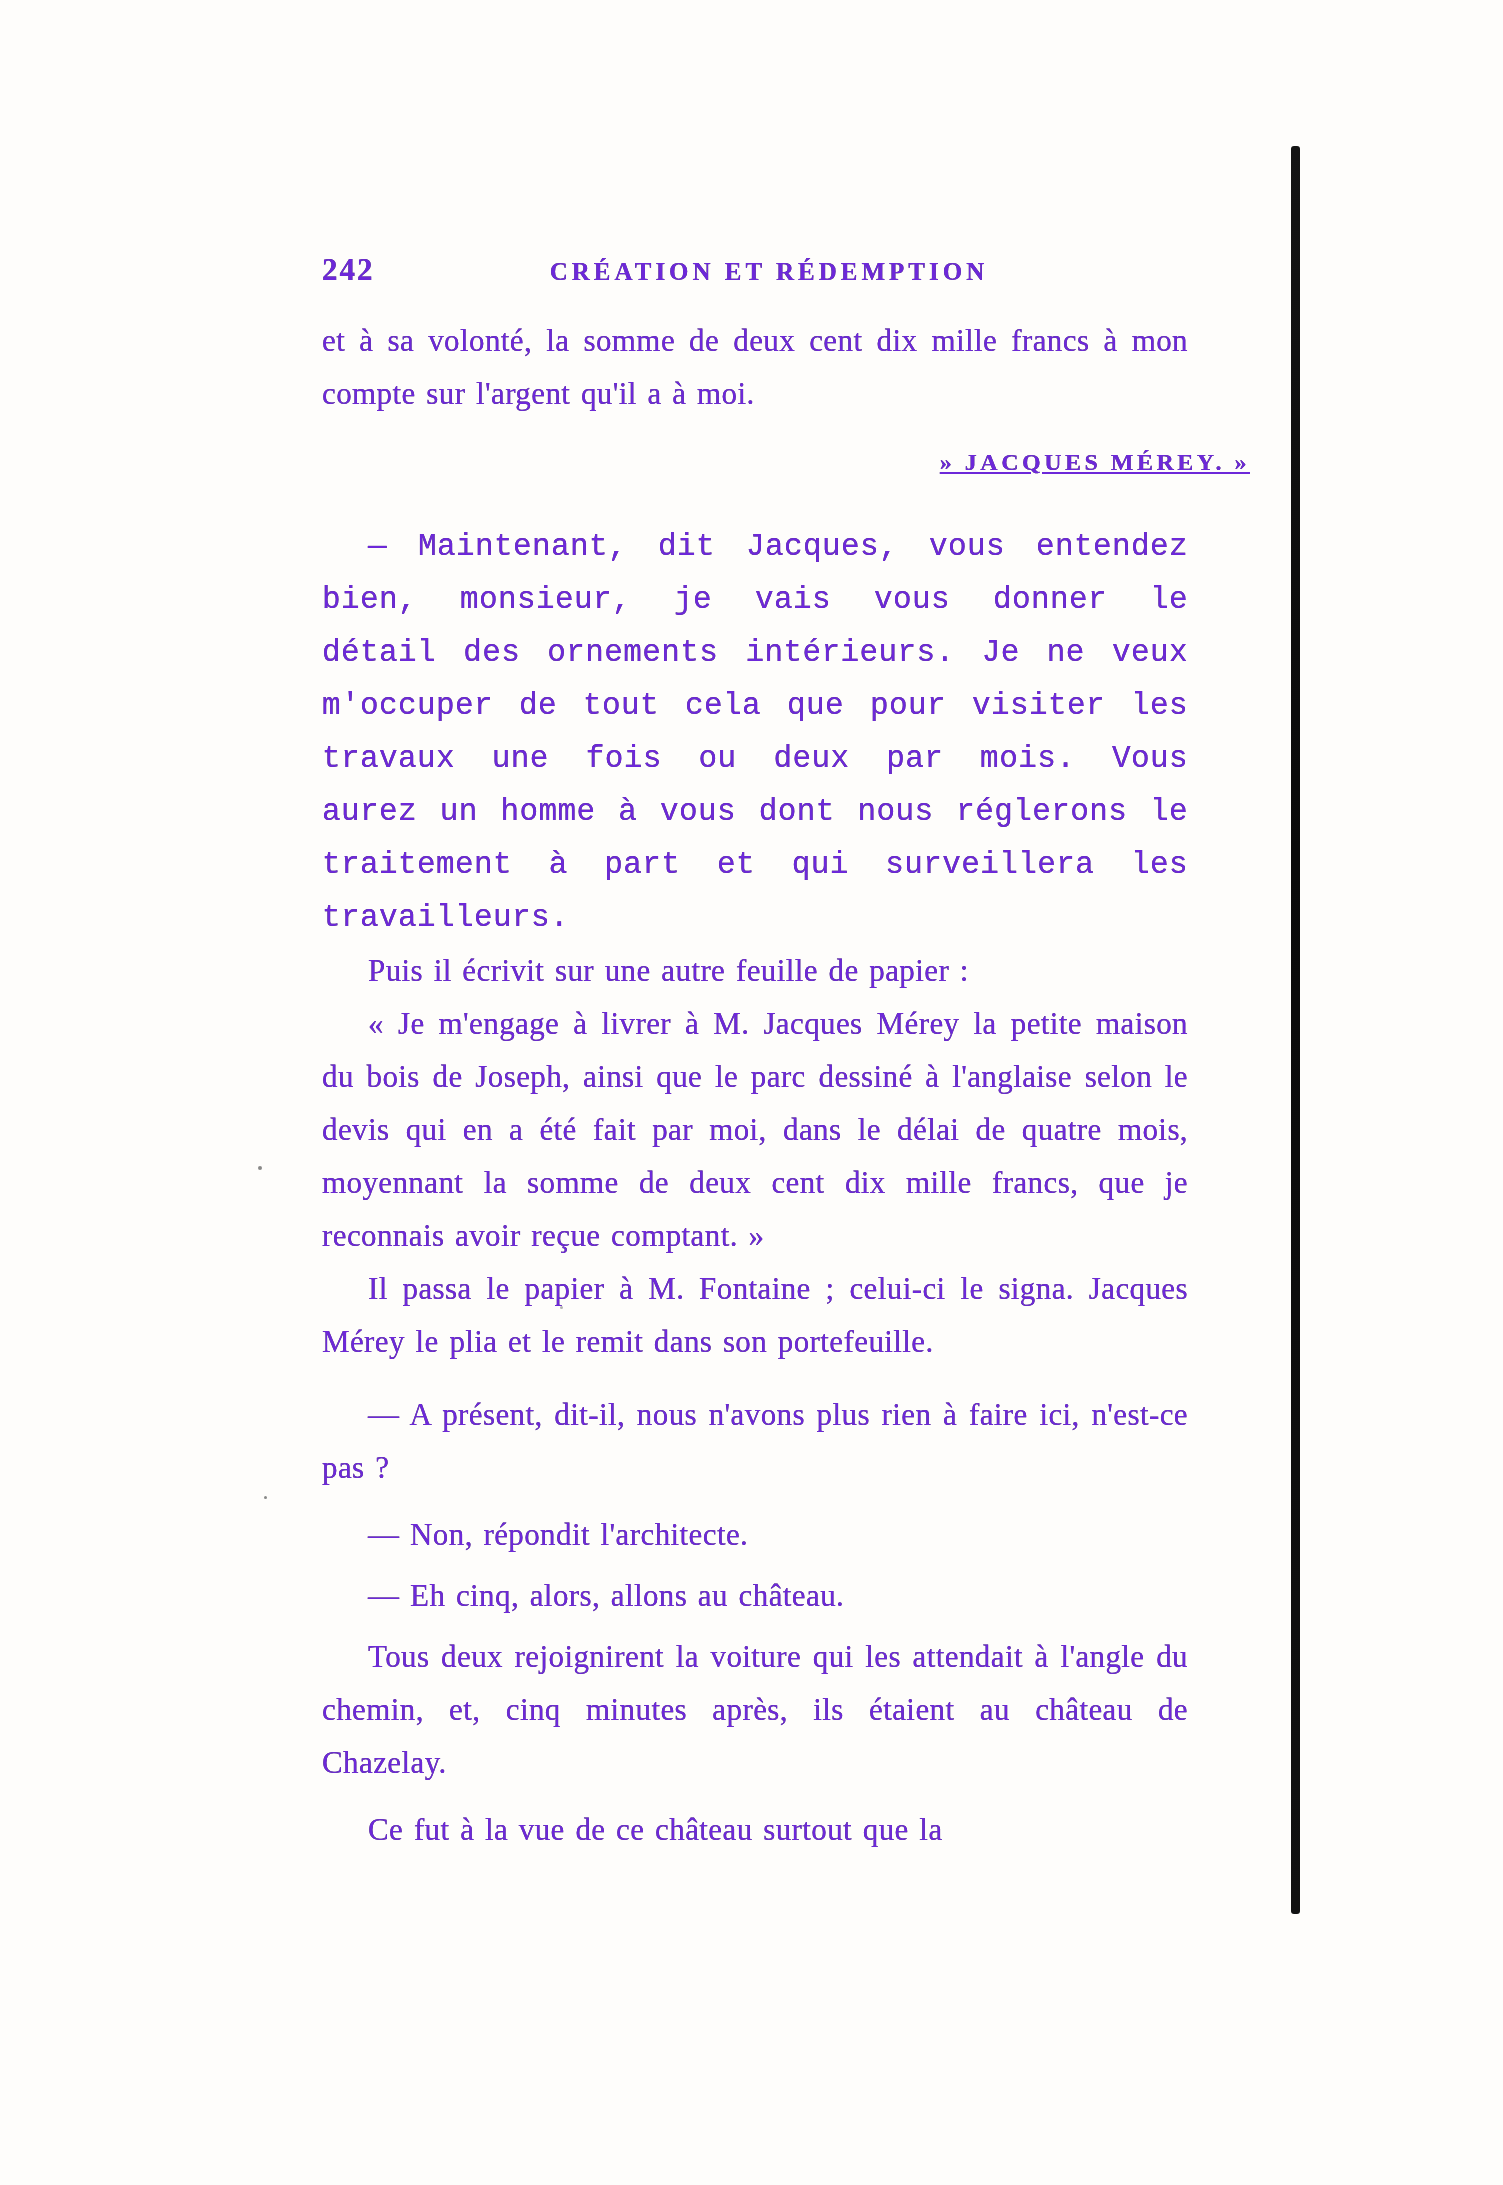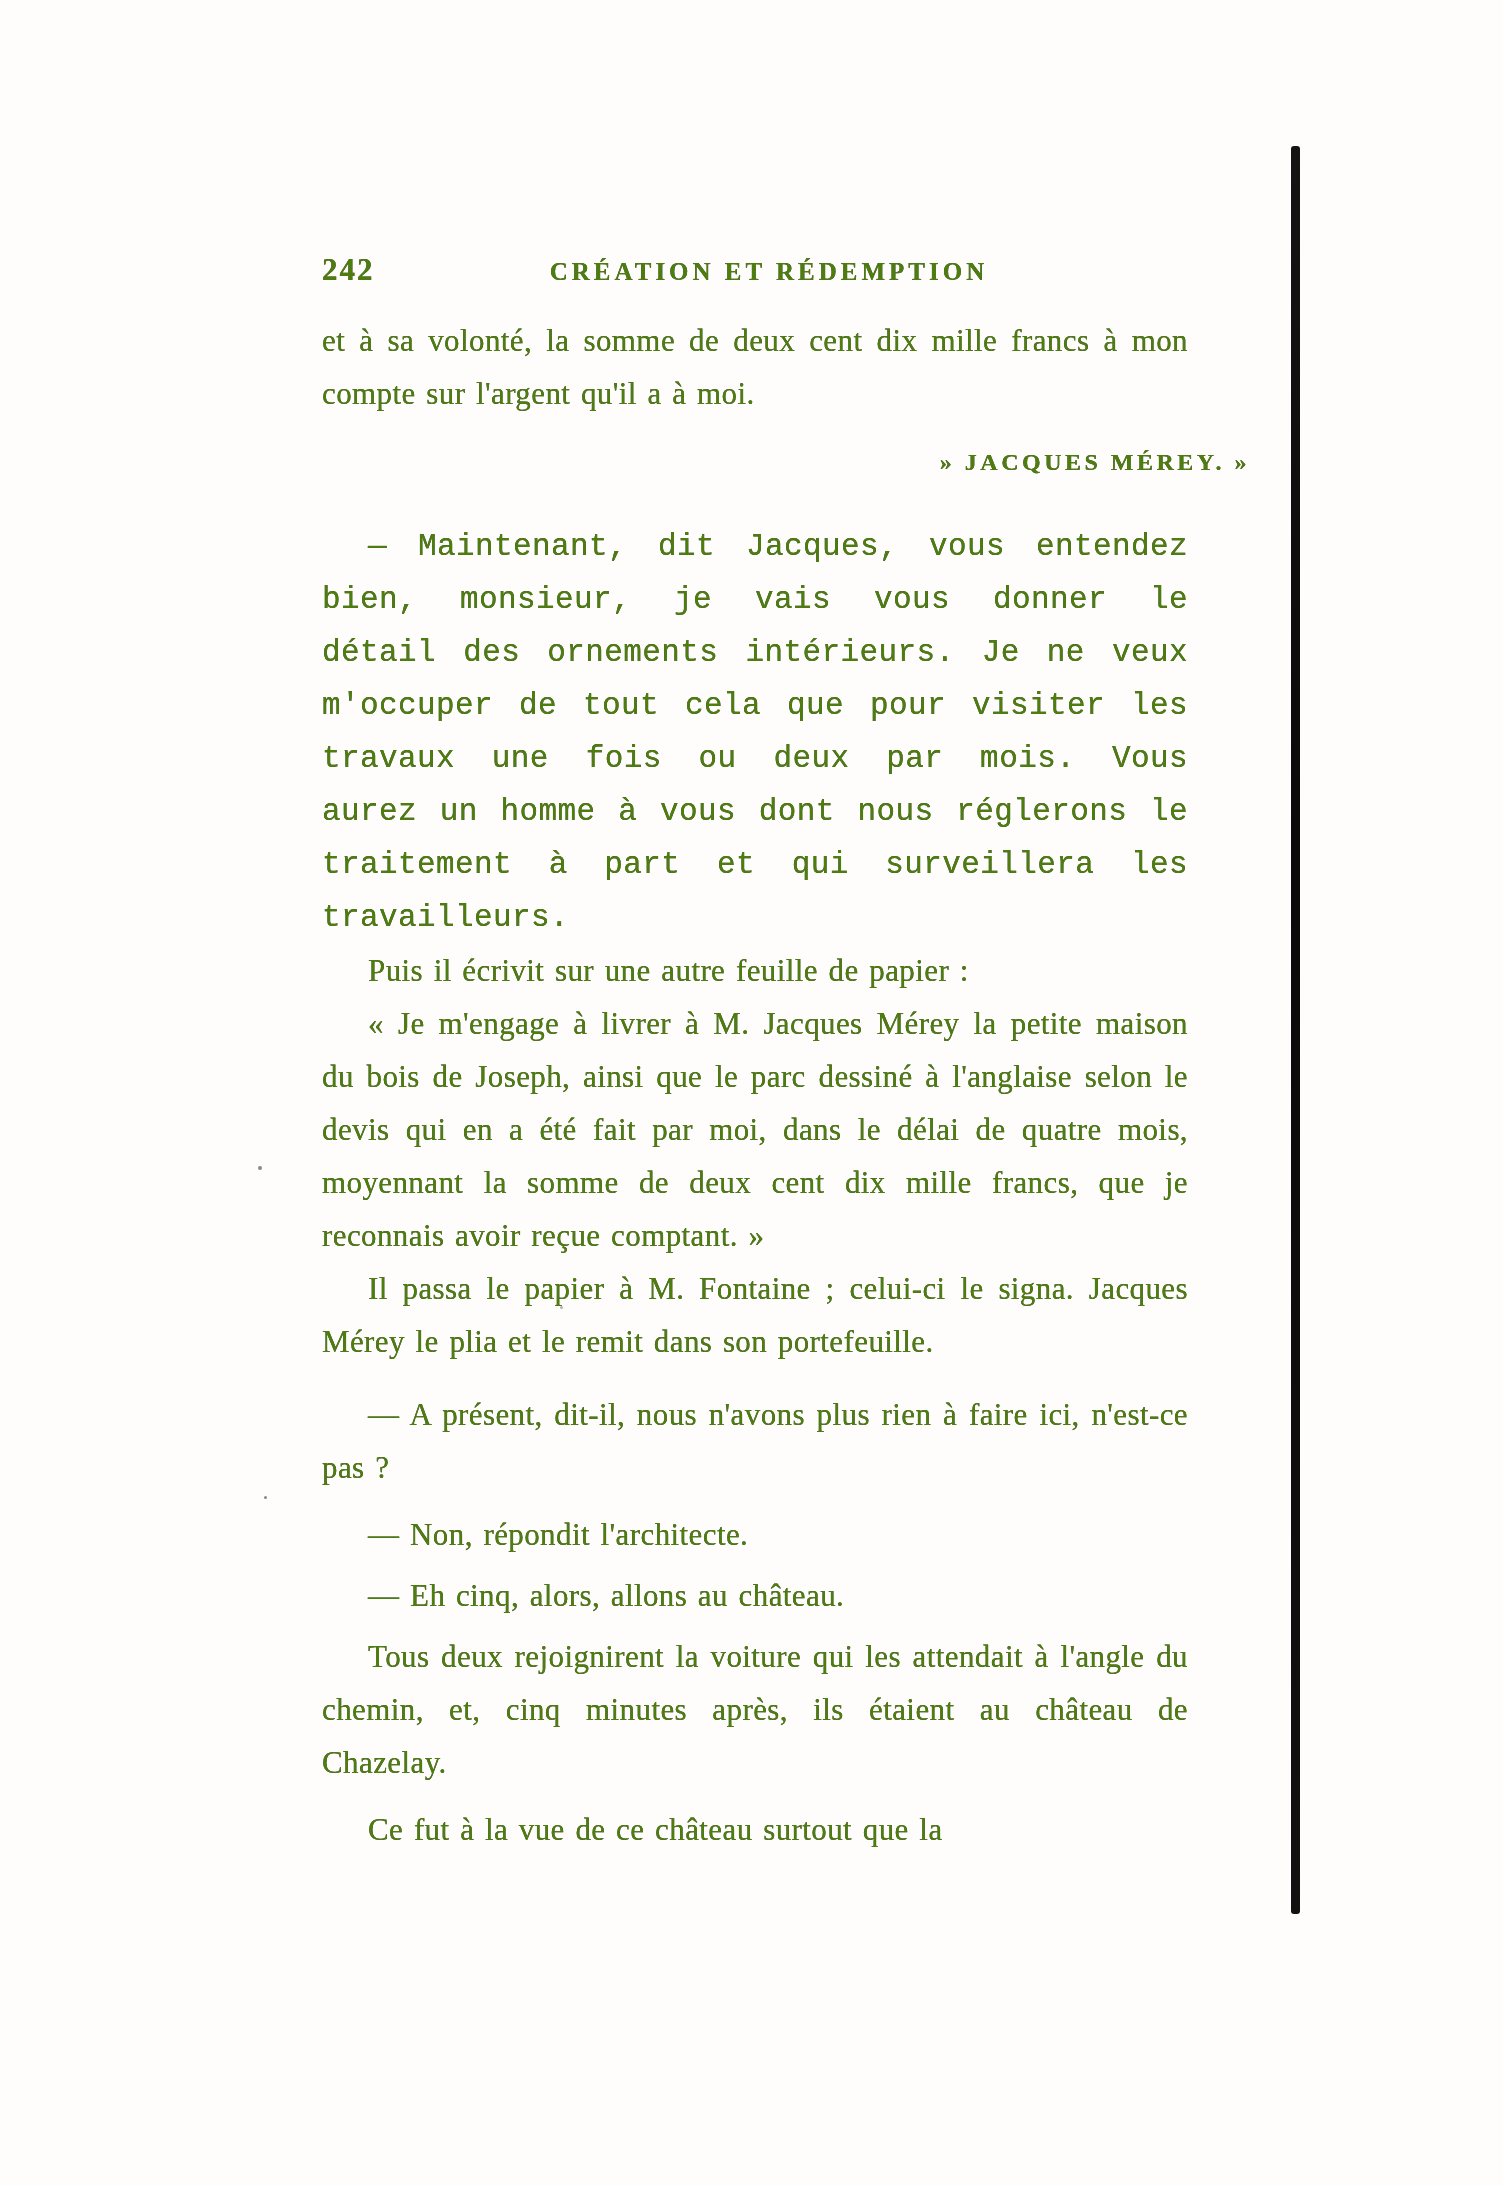--- a/index.html
+++ b/index.html
@@ -5,21 +5,21 @@
   * { margin: 0; padding: 0; box-sizing: border-box; }
   html, body { background: #ffffff; }
   body { font-family: "Liberation Serif", "DejaVu Serif", serif; }
 
   .page {
     position: relative;
     width: 1503px;
     height: 2185px;
     background: #fefdfb;
     overflow: hidden;
-    color: #4d7c0f;
+    color: #6d28d9;
   }
 
   
   .scan-bar {
     position: absolute;
     left: 1291px;
     top: 146px;
     width: 9px;
     height: 1768px;
     background: linear-gradient(to bottom, #141414 0%, #0a0a0a 40%, #111 100%);
@@ -77,20 +77,21 @@
   .no-indent { text-indent: 0; }
 
   .signature {
     font-size: 24px;
     font-weight: 700;
     letter-spacing: 3.5px;
     text-align: right;
     margin-top: 24px;
     margin-right: -62px;
     line-height: 36px;
+    text-decoration: underline;
   }
 
   .mt-lg { margin-top: 40px; font-family: Liberation Mono, monospace; }
   .mt-md { margin-top: 20px; }
   .mt-sm { margin-top: 14px; }
   .mt-xs { margin-top: 8px; }
 </style>
 </head>
 <body>
 

